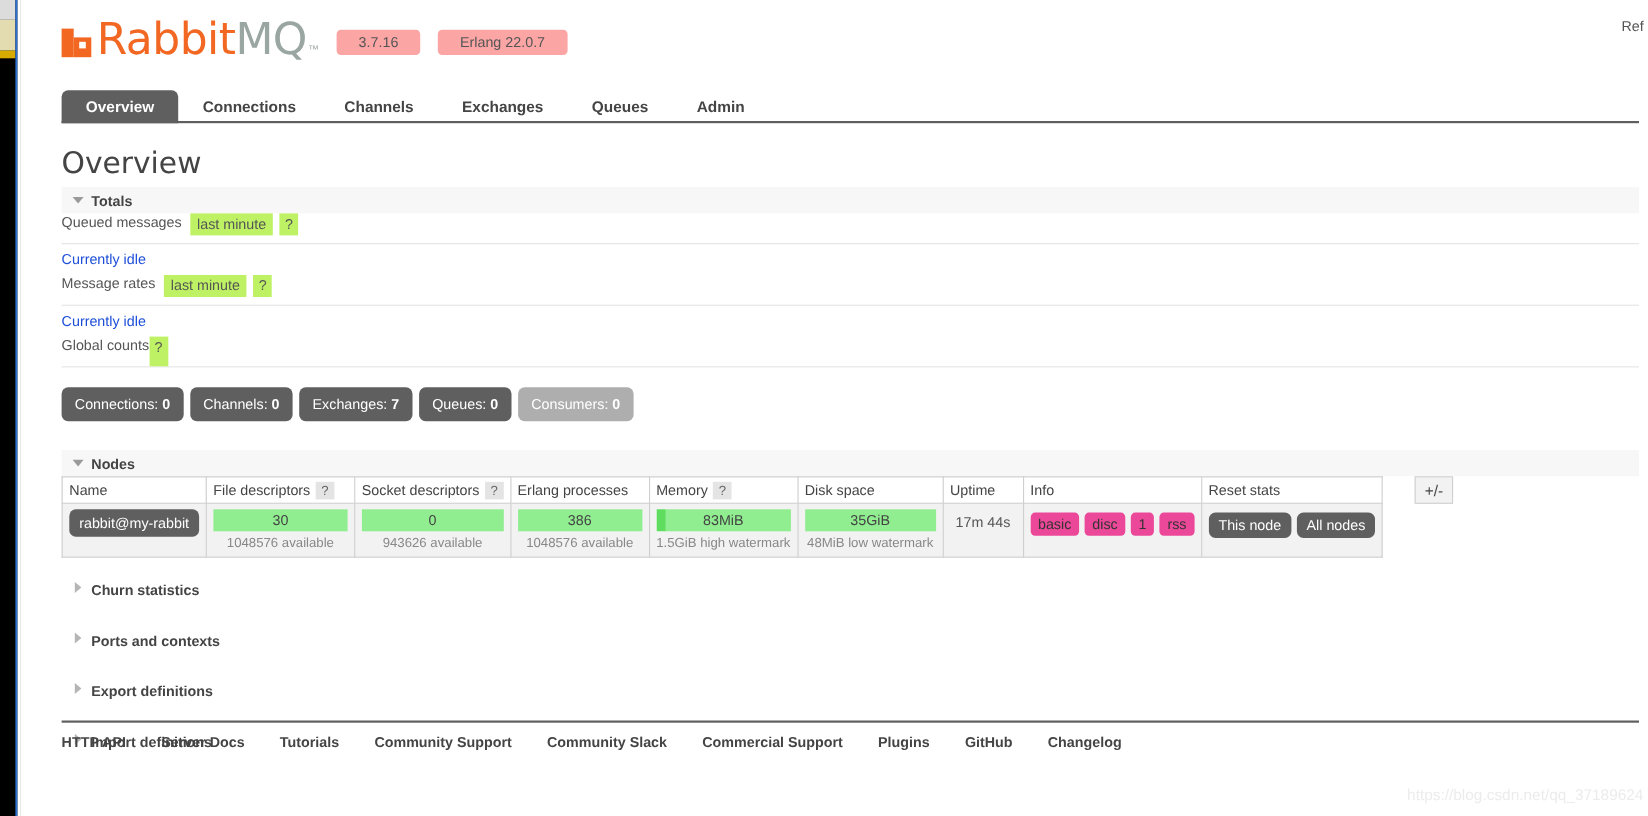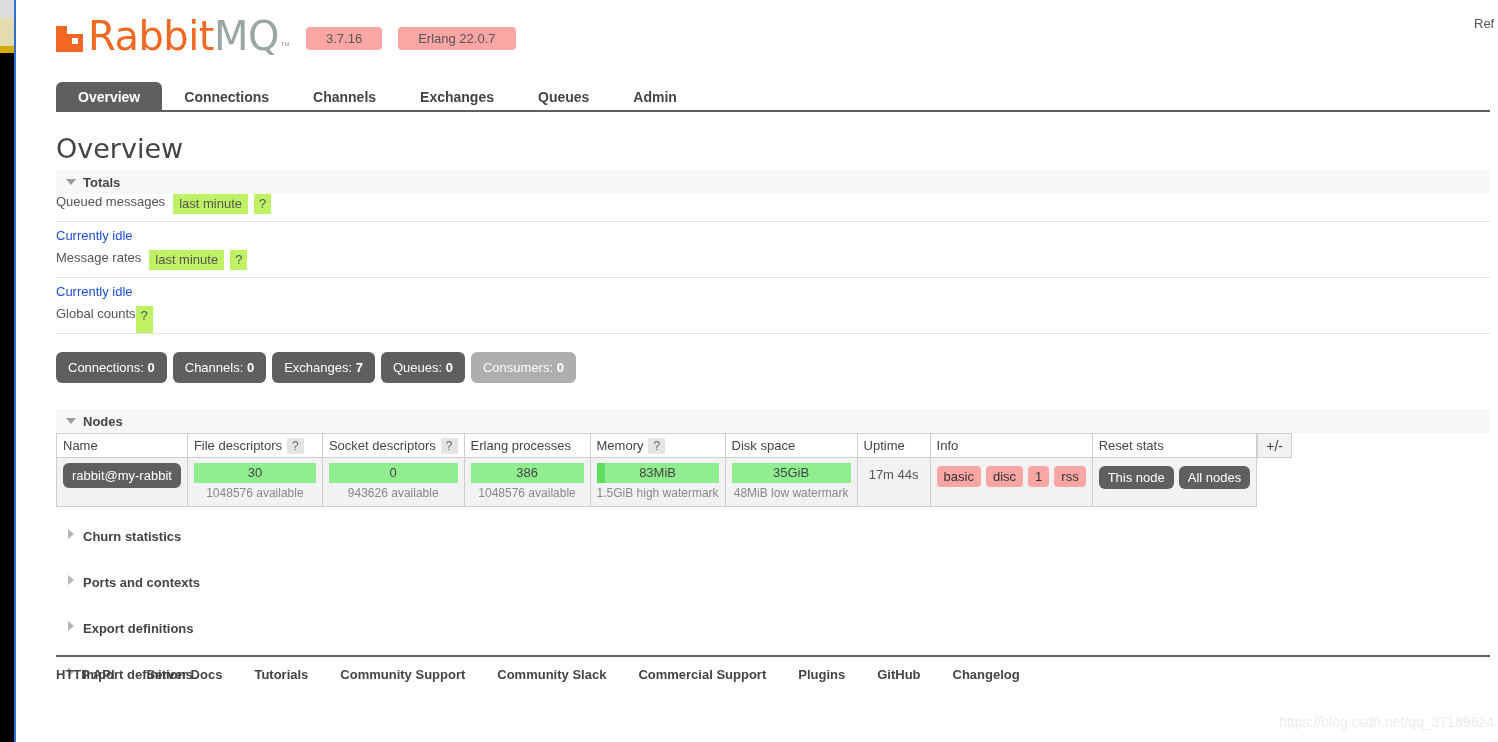--- a/index.html
+++ b/index.html
@@ -256,20 +256,21 @@
     cursor: pointer;
   }
   .gbtn b { font-weight: bold; }
   .gbtn.disabled { background: #aeaeae; }
 
   
   #nodes-table-wrap {
     margin-top: 0px;
     display: flex;
     align-items: flex-start;
+    gap: 29px;
   }
   table.nodes {
     border-collapse: collapse;
     background: #f2f2f2;
     font-size: 13px;
   }
   table.nodes th {
     background: #ffffff;
     border: 1px solid #cfcfcf;
     font-weight: normal;
@@ -335,21 +336,21 @@
     text-align: center;
     color: #555555;
     padding-top: 9px !important;
   }
   .info-badges {
     display: flex;
     gap: 5px;
     justify-content: flex-start;
   }
   .badge {
-    background: #fca5a5;
+    background: #ec4899;
     color: #333333;
     border-radius: 4px;
     padding: 3px 7px;
     font-size: 13px;
     white-space: nowrap;
     cursor: pointer;
   }
   .reset-buttons {
     display: flex;
     gap: 5px;

